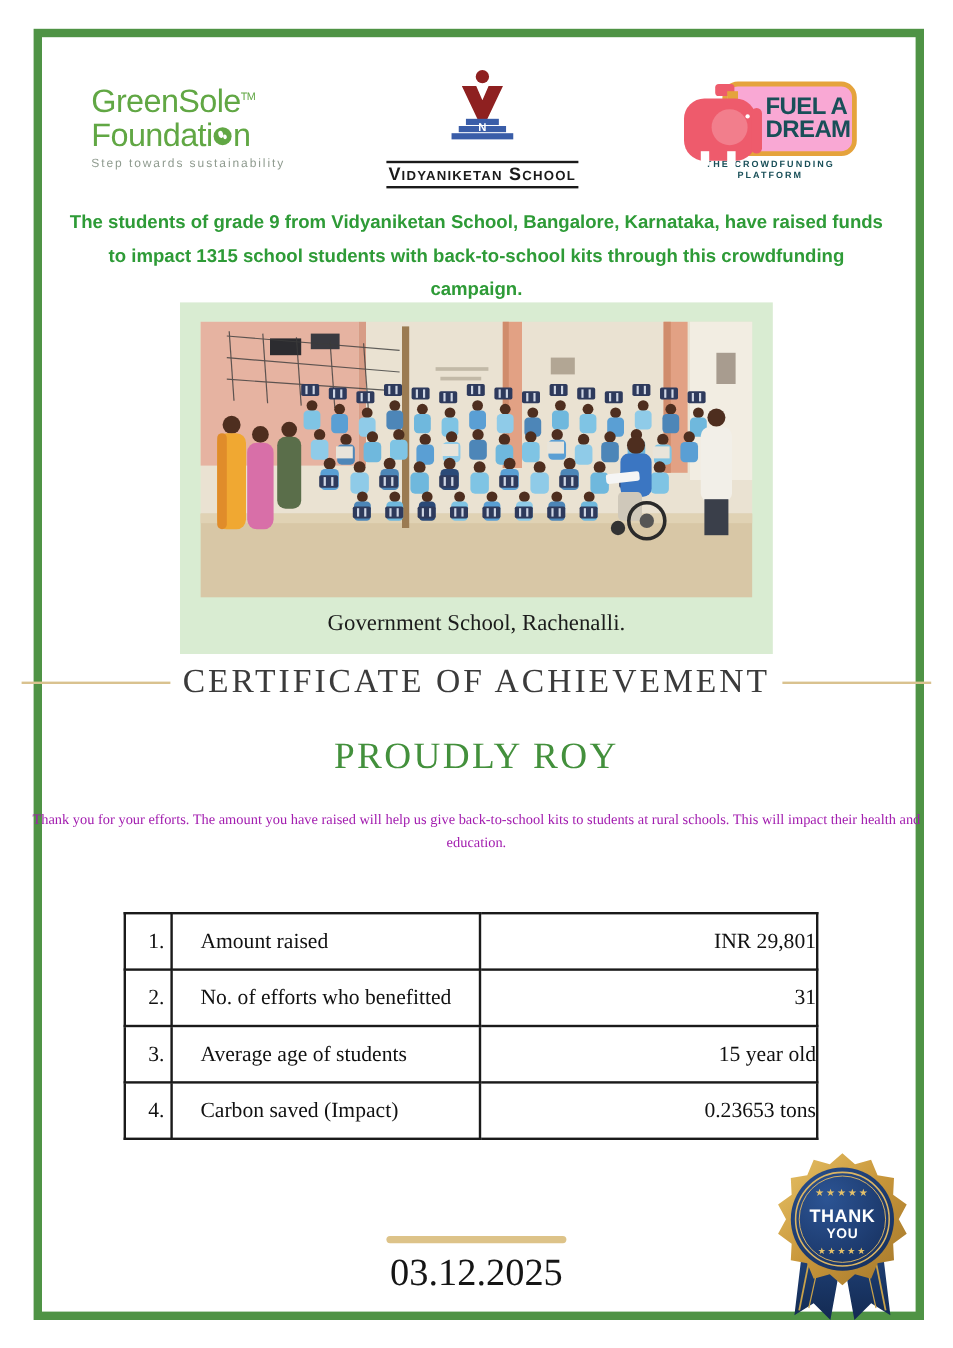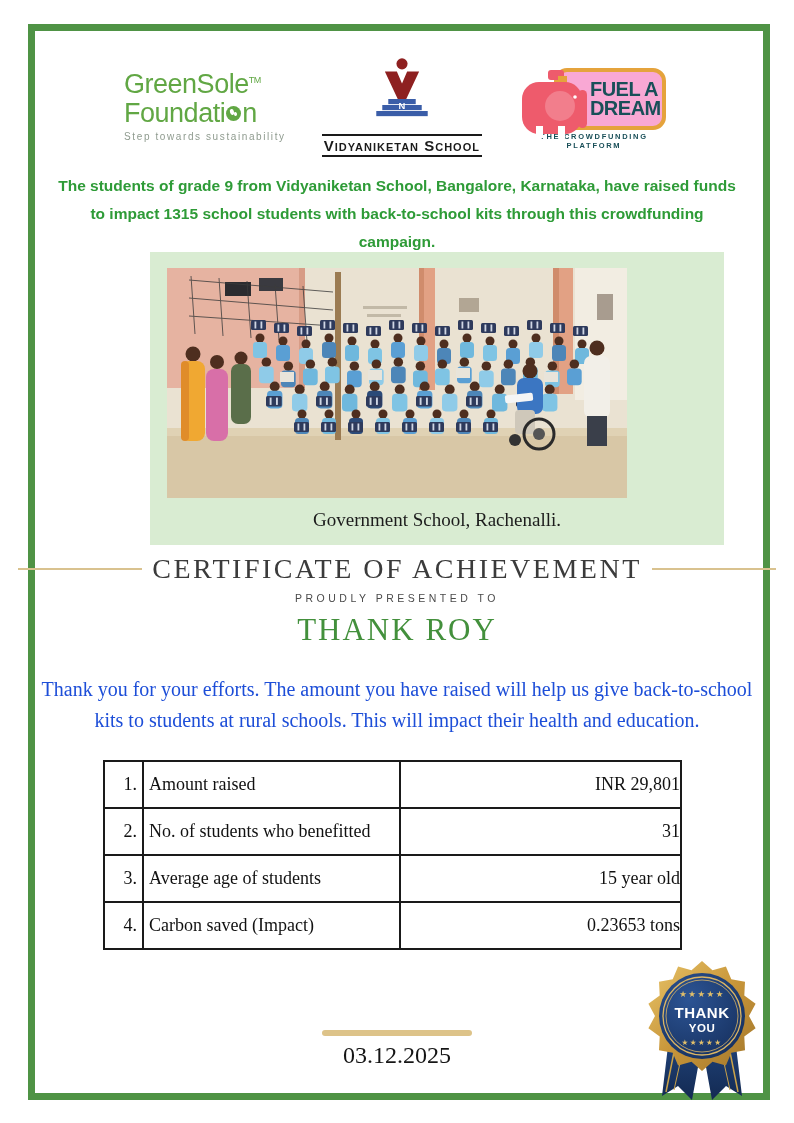--- a/index.html
+++ b/index.html
@@ -10,21 +10,21 @@
     font-family:"Liberation Serif", serif;
   }
   .frame {
     position:absolute; left:28px; top:24px; width:742px; height:1076px;
     border:7px solid #4f9345;
   }
 
   
   .logo-row {
     position:absolute; top:56px; left:0; width:794px;
-    display:flex; justify-content:center; align-items:center; gap:36px;
+    display:flex; justify-content:center; align-items:center; gap:84px;
   }
   .gs-logo { font-family:"Liberation Sans", sans-serif; line-height:1; }
   .gs-line1 { font-size:27px; color:#61a744; letter-spacing:-0.5px; }
   .gs-tm { font-size:9px; vertical-align:super; color:#61a744; }
   .gs-line2 { font-size:27px; color:#61a744; letter-spacing:-0.5px; margin-top:2px; display:flex; align-items:center; }
   .gs-foot { display:inline-block; width:15px; height:15px; border-radius:50%; background:#61a744; margin:0 1px; position:relative; }
   .gs-foot::before { content:""; position:absolute; left:4px; top:3px; width:4px; height:6px; border-radius:50%; background:#fff; transform:rotate(-15deg); }
   .gs-foot::after { content:""; position:absolute; left:8px; top:6px; width:3px; height:4px; border-radius:50%; background:#fff; transform:rotate(-15deg); }
   .gs-tagline { font-size:10px; color:#8f9b8f; letter-spacing:1.6px; margin-top:5px; }
 
@@ -50,21 +50,21 @@
 
   
   .intro {
     position:absolute; top:172px; left:52px; width:690px;
     font-family:"Liberation Sans", sans-serif; font-weight:bold;
     font-size:15.5px; line-height:1.8; text-align:center; color:#2e9b37;
   }
 
   
   .photo-card {
-    position:absolute; top:252px; left:150px; width:574px; height:293px;
+    position:absolute; top:252px; left:150px; width:494px; height:293px;
     background:#d9ecd2;
   }
   .photo { position:absolute; left:17px; top:16px; width:460px; height:230px; display:block; }
   .photo-caption {
     position:absolute; left:0; bottom:14px; width:100%;
     text-align:center; font-size:19px; color:#1c1c1c;
   }
 
   
   .title-row {
@@ -78,36 +78,36 @@
     font-family:"Liberation Sans", sans-serif; font-size:10.5px; letter-spacing:3.5px; color:#4a4a4a;
   }
   .recipient {
     position:absolute; top:612px; left:0; width:794px; text-align:center;
     font-size:31px; letter-spacing:2px; color:#43903c;
   }
 
   
   .message {
     position:absolute; top:674px; left:27px; width:740px;
-    font-size:20px; line-height:1.55; text-align:center; color:#1d4ed8;
+    font-size:12px; line-height:1.55; text-align:center; color:#a21caf;
   }
 
   
   .stats { position:absolute; top:760px; left:103px; border-collapse:collapse; }
   .stats td {
     border:2px solid #1a1a1a; height:47px; font-size:18px; color:#111;
     vertical-align:middle;
   }
   .stats td.num { width:39px; text-align:right; padding-right:5px; }
-  .stats td.label { width:257px; padding-left:5px; }
+  .stats td.label { width:257px; padding-left:23px; }
   .stats td.value { width:281px; padding-left:14px;text-align:right; }
 
   
   .date-line { position:absolute; top:1030px; left:322px; width:150px; height:6px; border-radius:3px; background:#ddc389; }
-  .date { position:absolute; top:1042px; left:0; width:794px; text-align:center; font-size:24px; color:#151515; }
+  .date { position:absolute; top:1042px; left:0; width:794px; text-align:center; font-size:32px; color:#151515; }
 
   .badge { position:absolute; left:632px; top:950px; z-index:5; }
 </style>
 </head>
 <body>
 
 <div class="page">
   <div class="frame"></div>
 
   <div class="logo-row">
@@ -404,35 +404,34 @@
       <rect x="420" y="148" width="20" height="30" fill="#3a3f4a"></rect>
     </svg>
     <div class="photo-caption">Government School, Rachenalli.</div>
   </div>
 
   <div class="title-row">
     <div class="title-line"></div>
     <div class="cert-title">CERTIFICATE OF ACHIEVEMENT</div>
     <div class="title-line"></div>
   </div>
-  <div class="cert-subtitle">PROUDLY PRESENTED TO</div>
-  <div class="recipient">THANK ROY</div>
+  <div class="recipient">PROUDLY ROY</div>
 
   <div class="message">Thank you for your efforts. The amount you have raised will help us give back-to-school kits to students at rural schools. This will impact their health and education.</div>
 
   <table class="stats">
     <tbody>
       <tr>
         <td class="num">1.</td>
         <td class="label">Amount raised</td>
         <td class="value">INR 29,801</td>
       </tr>
       <tr>
         <td class="num">2.</td>
-        <td class="label">No. of students who benefitted</td>
+        <td class="label">No. of efforts who benefitted</td>
         <td class="value">31</td>
       </tr>
       <tr>
         <td class="num">3.</td>
         <td class="label">Average age of students</td>
         <td class="value">15 year old</td>
       </tr>
       <tr>
         <td class="num">4.</td>
         <td class="label">Carbon saved (Impact)</td>

